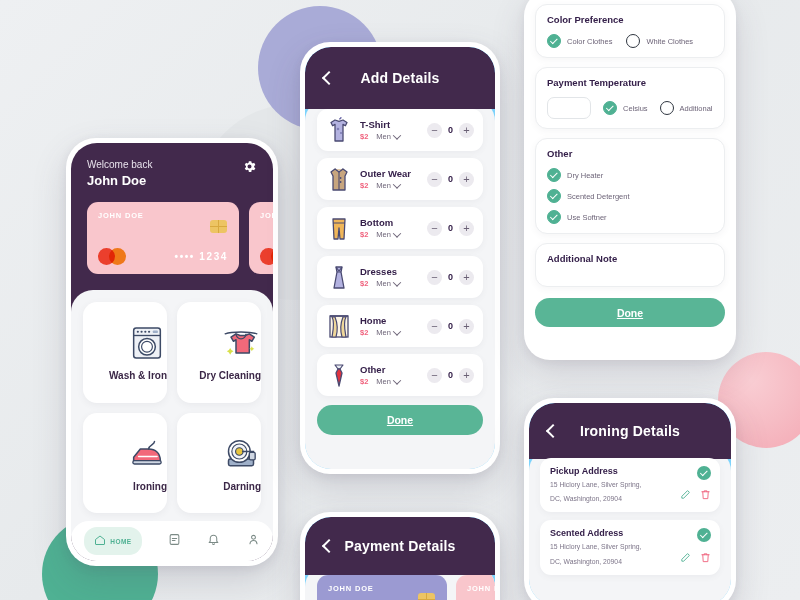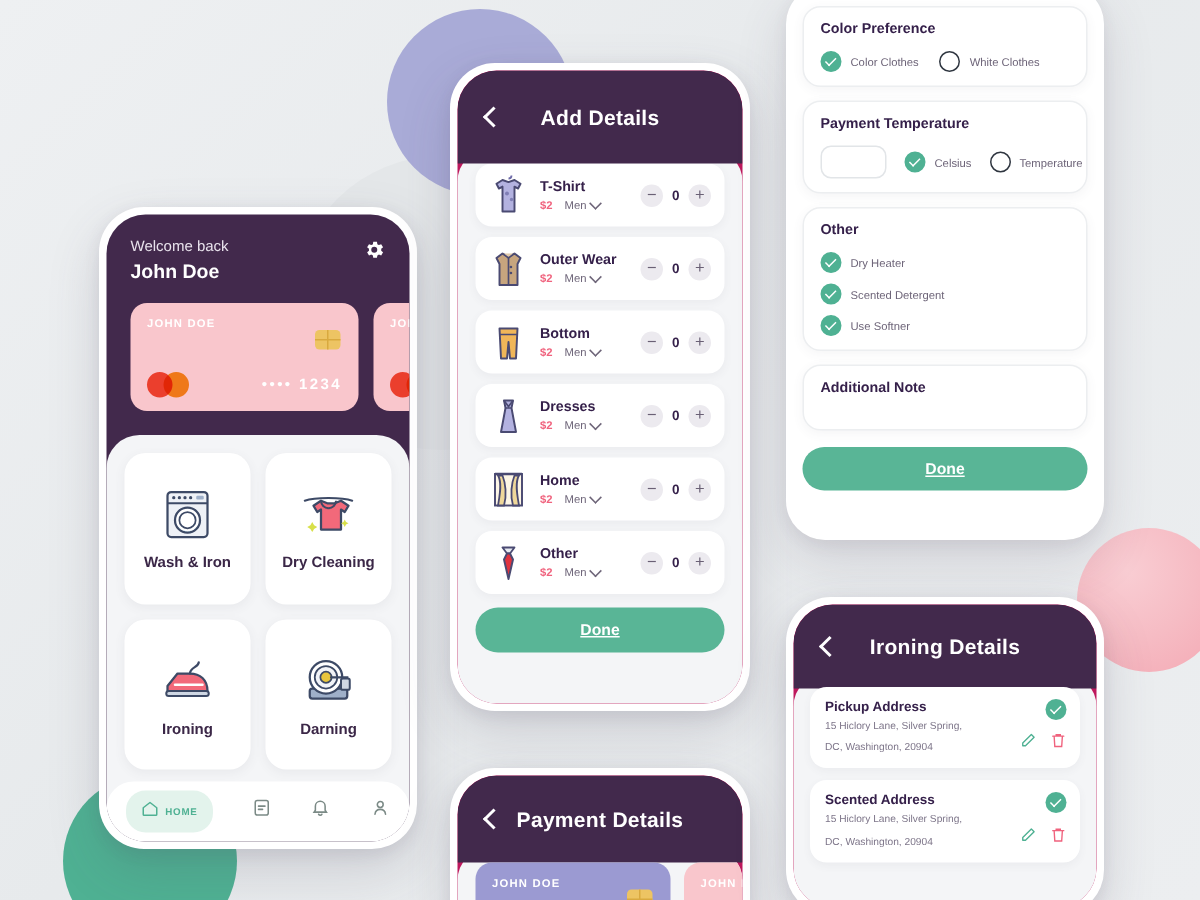--- a/index.html
+++ b/index.html
@@ -29,21 +29,21 @@
     background: #ffffff;
     border-radius: 30px;
     padding: 5px;
     box-shadow: 0 14px 34px rgba(80,70,95,.18), 0 3px 10px rgba(80,70,95,.10);
   }
   .screen {
     width: 100%; height: 100%;
     border-radius: 26px;
     overflow: hidden;
     position: relative;
-    background: #be185d;
+    background: #7dd3fc;
   }
   .hdr {
     background: #42294c;
     color: #fff;
     display: flex; align-items: center;
     position: relative;
     flex: 0 0 auto;
   }
   .hdr-title {
     flex: 1; text-align: center;
@@ -123,21 +123,21 @@
   .svc-grid {
     flex: 1;
     display: grid;
     grid-template-columns: 1fr 1fr;
     grid-template-rows: 1fr 1fr;
     gap: 10px;
   }
   .svc {
     background: #fff; border-radius: 14px;
     display: flex; flex-direction: column;
-    align-items: center; justify-content: center;
+    align-items: flex-end; justify-content: center;
     gap: 7px;
     cursor: pointer;
     box-shadow: 0 2px 7px rgba(90,80,105,.07);
   }
   .svc-label { font-size: 10px; font-weight: bold; color: #3b2747; }
   .svc svg { display: block; }
   .navbar {
     flex: 0 0 auto; height: 40px;
     background: #fff;
     display: flex; align-items: center; justify-content: space-around;
@@ -645,21 +645,21 @@
   <div class="card">
     <div class="card-title">Payment Temperature</div>
     <div class="temp-row">
       <input class="temp-input" type="text" value="" style="">
       <div class="opt">
         <span class="radio on"></span>
         <span class="opt-label">Celsius</span>
       </div>
       <div class="opt">
         <span class="radio"></span>
-        <span class="opt-label">Temperature</span>
+        <span class="opt-label">Additional</span>
       </div>
     </div>
   </div>
 
   <div class="card">
     <div class="card-title">Other</div>
     <div class="chk-list">
       <div class="opt">
         <span class="radio on"></span>
         <span class="opt-label">Dry Heater</span>

